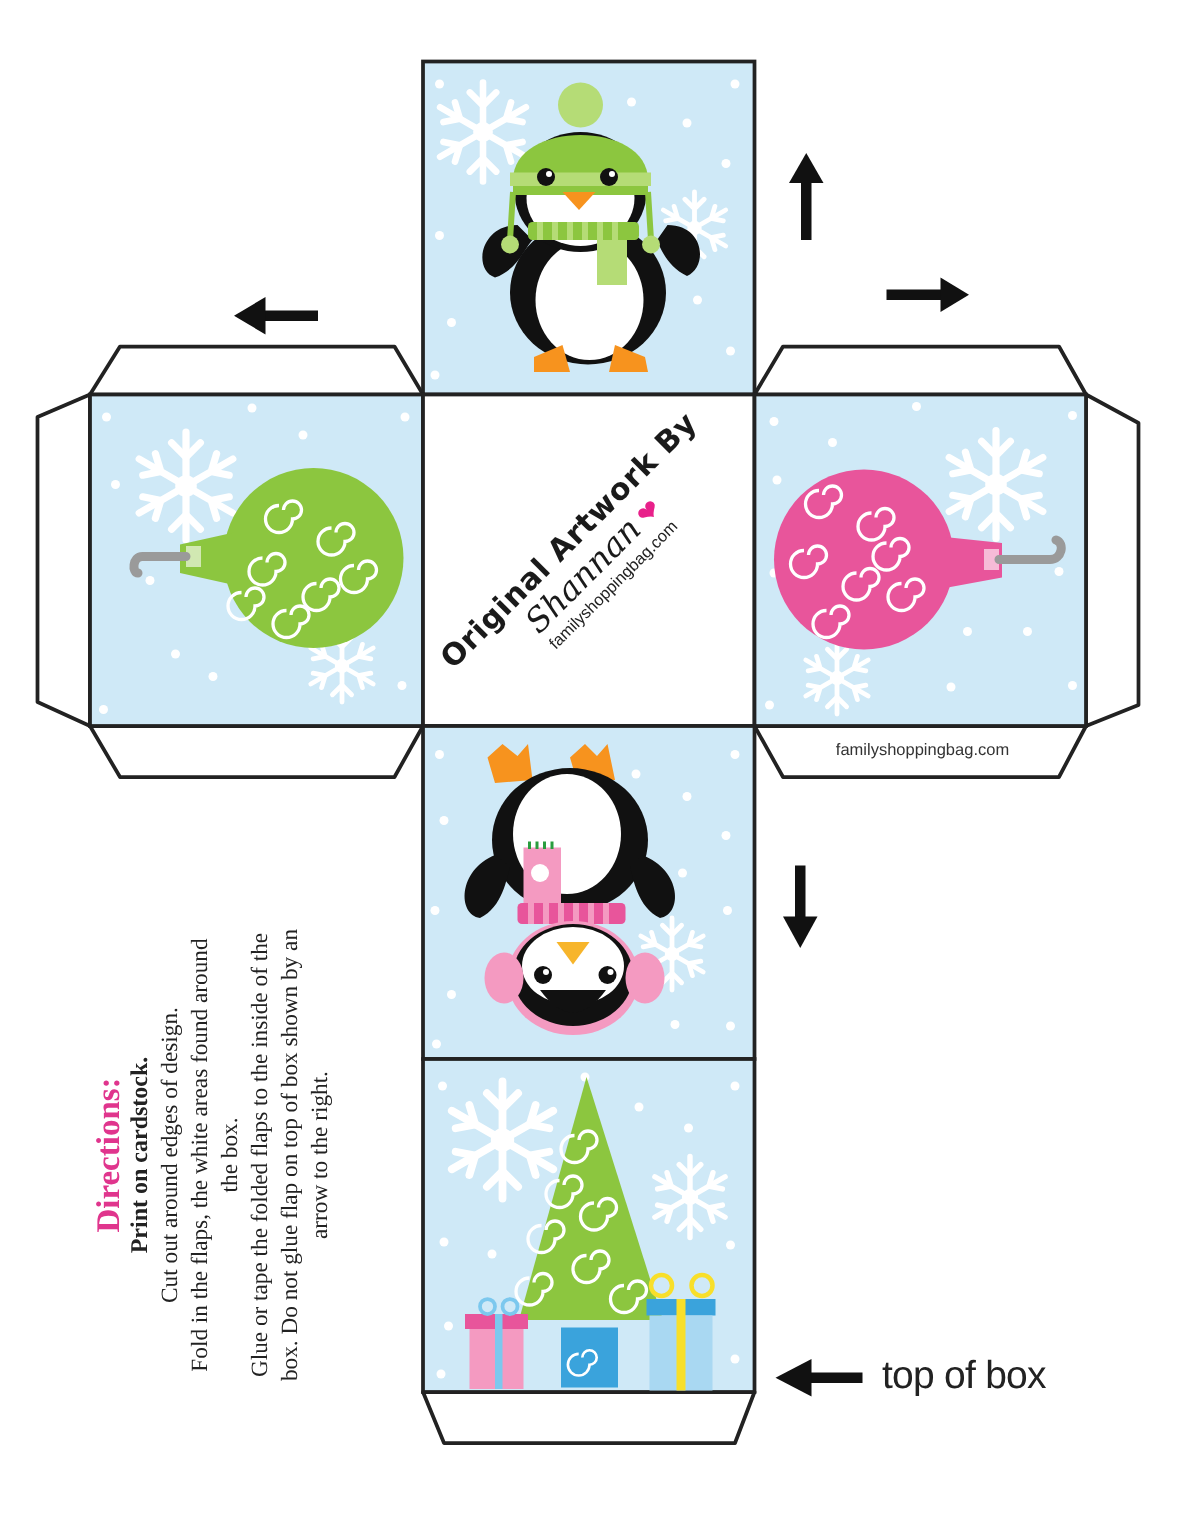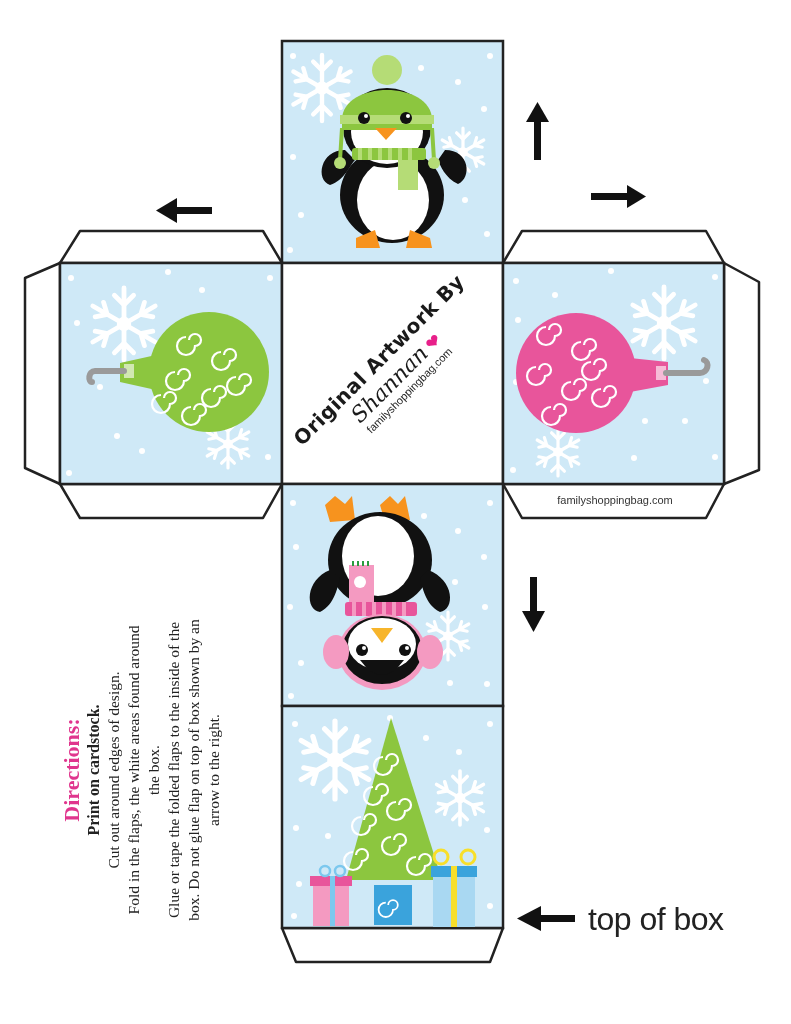--- a/index.html
+++ b/index.html
@@ -20,21 +20,21 @@
     .credit {
       position:absolute; left:110px; top:110px; width:260px;
       transform: translate(-50%,-50%) rotate(-45deg);
       text-align:center;
     }
     .credit-title { font-family:"DejaVu Sans", sans-serif; font-weight:bold; font-size:20px; color:#1a1a1a; letter-spacing:0.5px; }
     .credit-name { font-family:"DejaVu Serif", serif; font-style:italic; font-size:22px; color:#1a1a1a; }
     .credit-heart { color:#e8208a; font-size:18px; }
     .credit-url { font-family:"Liberation Sans", sans-serif; font-size:11px; color:#222; }
     .flap-url { position:absolute; left:506px; top:494px; width:218px; text-align:center; font-size:11px; color:#333; }
-    .top-label { position:absolute; left:588px; top:901px; font-size:32px; color:#222; font-family:"Liberation Sans", sans-serif; letter-spacing:-0.5px; }
+    .top-label { position:absolute; left:588px; top:901px; font-size:26px; color:#222; font-family:"Liberation Sans", sans-serif; letter-spacing:-0.5px; }
   </style>
 </head>
 <body>
 
 <svg class="net" width="791" height="1024" viewBox="0 0 791 1024" xmlns="http://www.w3.org/2000/svg">
   <defs>
     <g id="flake">
       <g stroke="#ffffff" stroke-width="4" stroke-linecap="round" fill="none">
         <line x1="0" y1="-30" x2="0" y2="30"></line>
         <line x1="-26" y1="-15" x2="26" y2="15"></line>

